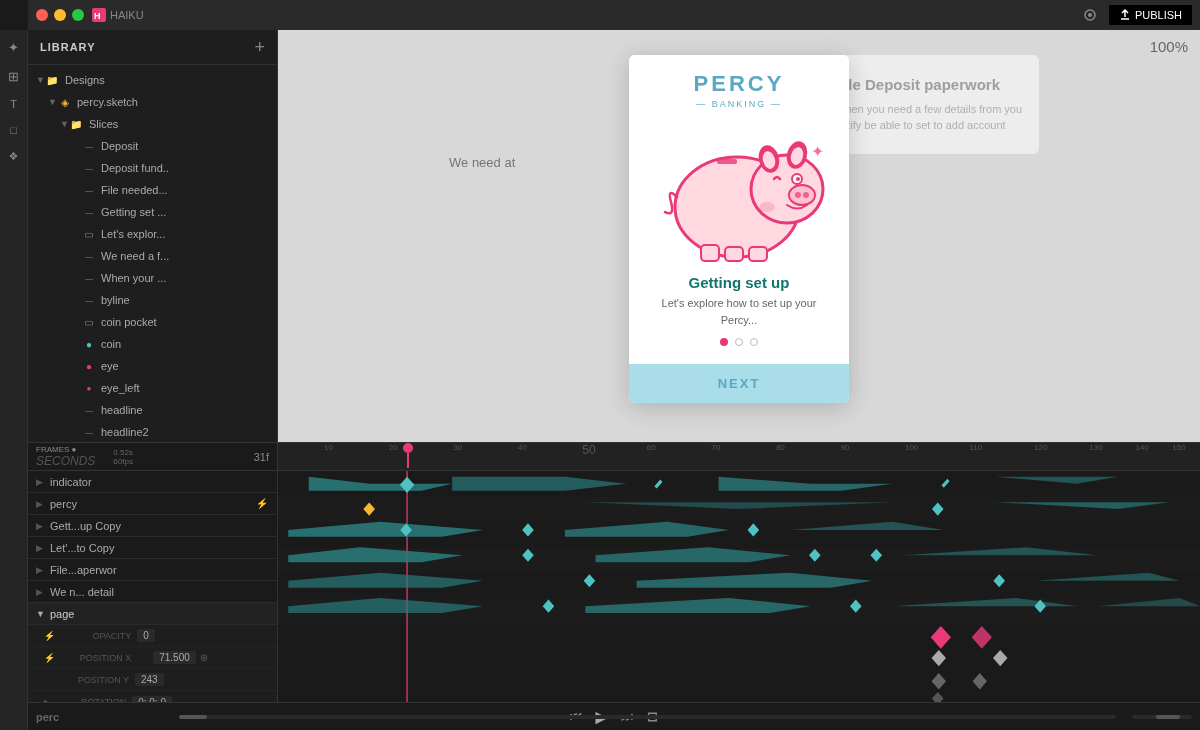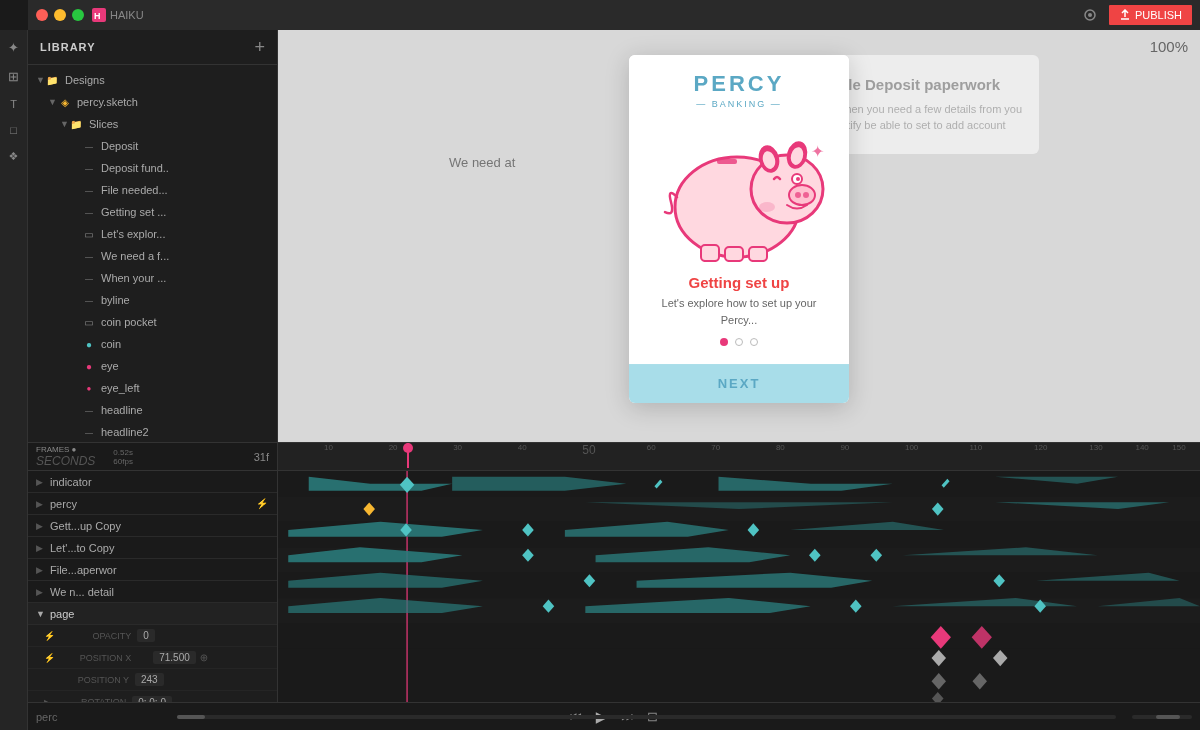--- a/index.html
+++ b/index.html
@@ -8,21 +8,21 @@
     
     .titlebar { height: 30px; background: #2a2a2a; display: flex; align-items: center; padding: 0 8px; flex-shrink: 0; }
     .traffic-lights { display: flex; gap: 6px; align-items: center; }
     .traffic-light { width: 12px; height: 12px; border-radius: 50%; }
     .tl-red { background: #ff5f57; }
     .tl-yellow { background: #febc2e; }
     .tl-green { background: #28c840; }
     .app-name { color: #888; font-size: 11px; margin-left: 8px; display: flex; align-items: center; gap: 4px; }
     .titlebar-right { margin-left: auto; display: flex; align-items: center; gap: 12px; }
     .preview-btn { color: #888; font-size: 11px; display: flex; align-items: center; gap: 4px; cursor: pointer; }
-    .publish-btn { background: #ef4444; color: white; font-size: 11px; padding: 4px 10px; border-radius: 1px; cursor: pointer; display: flex; align-items: flex-start; gap: 4px; }
+    .publish-btn { background: #000000; color: white; font-size: 11px; padding: 4px 10px; border-radius: 1px; cursor: pointer; display: flex; align-items: flex-start; gap: 4px; }
 
     
     .main-area { display: flex; flex: 1; overflow: hidden; }
 
     
     .sidebar { width: 250px; background: #1e1e1e; border-right: 1px solid #333; flex-shrink: 0; display: flex; flex-direction: column; overflow: hidden; }
     .sidebar-header { display: flex; align-items: center; justify-content: space-between; padding: 8px 12px; border-bottom: 1px solid #333; }
     .library-title { color: #ccc; font-size: 11px; font-weight: 600; letter-spacing: 1px; }
     .add-btn { color: #888; font-size: 18px; cursor: pointer; line-height: 1; }
     .sidebar-tree { flex: 1; overflow-y: auto; padding: 4px 0; }
@@ -42,21 +42,21 @@
     .canvas-area { flex: 1; background: #e8e8e8; position: relative; overflow: hidden; }
     .zoom-indicator { position: absolute; top: 8px; right: 12px; color: #666; font-size: 15px; }
 
     
     .timeline-section { height: 255px; background: #1a1a1a; display: flex; flex-direction: column; border-top: 1px solid #333; flex-shrink: 0; }
     .track-label { height: 22px; display: flex; align-items: center; padding: 0 8px; border-bottom: 1px solid #2a2a2a; cursor: pointer; }
     .track-arrow { color: #555; font-size: 9px; margin-right: 4px; width: 10px; }
     .track-name { color: #aaa; font-size: 11px; flex: 1; }
 
     
-    .bottom-bar { height: 28px; background: #1a1a1a; border-top: 1px solid #333; display: flex; align-items: center; padding: 0 8px; flex-shrink: 0; }
+    .bottom-bar { height: 28px; background: #1a1a1a; border-top: 1px solid #333; display: flex; align-items: center; padding: 0 8px; flex-shrink: 0; font-weight: bold; }
   </style>
 </head>
 <body>
 
 <div style="position:fixed; top:30px; left:0; width:28px; height:700px; background:#252525; border-right:1px solid #333; display:flex; flex-direction:column; align-items:center; padding-top:10px; gap:14px; z-index:100;">
   <div style="color:#888;font-size:13px;cursor:pointer;">✦</div>
   <div style="color:#888;font-size:13px;cursor:pointer;">⊞</div>
   <div style="color:#888;font-size:11px;cursor:pointer;">T</div>
   <div style="color:#888;font-size:11px;cursor:pointer;">□</div>
   <div style="color:#888;font-size:11px;cursor:pointer;">❖</div>
@@ -299,21 +299,21 @@
 
               <rect x="68" y="42" width="20" height="5" rx="2" fill="#e8397a" opacity="0.8"></rect>
 
               <ellipse cx="118" cy="90" rx="8" ry="5" fill="#e8397a" opacity="0.2"></ellipse>
 
               <text x="162" y="40" font-size="16" fill="#e8397a" opacity="0.7">✦</text>
             </svg>
           </div>
 
           <div style="padding:8px 16px; text-align:center; background:white;">
-            <div style="font-size:15px; font-weight:700; color:#ef4444;">Getting set up</div>
+            <div style="font-size:15px; font-weight:700; color:#0f766e;">Getting set up</div>
             <div style="font-size:11px; color:#666; margin-top:4px; line-height:1.5;">Let's explore how to set up your Percy...</div>
             <div style="display:flex; justify-content:center; gap:7px; margin:10px 0;">
               <div style="width:8px;height:8px;border-radius:50%;background:#e8397a;"></div>
               <div style="width:8px;height:8px;border-radius:50%;border:1.5px solid #bbb;background:transparent;"></div>
               <div style="width:8px;height:8px;border-radius:50%;border:1.5px solid #bbb;background:transparent;"></div>
             </div>
           </div>
           <div style="background:#a8dde9; color:#5ba8c4; font-size:13px; font-weight:700; padding:12px; text-align:center; letter-spacing:2px; cursor:pointer;">NEXT</div>
         </div>
 

